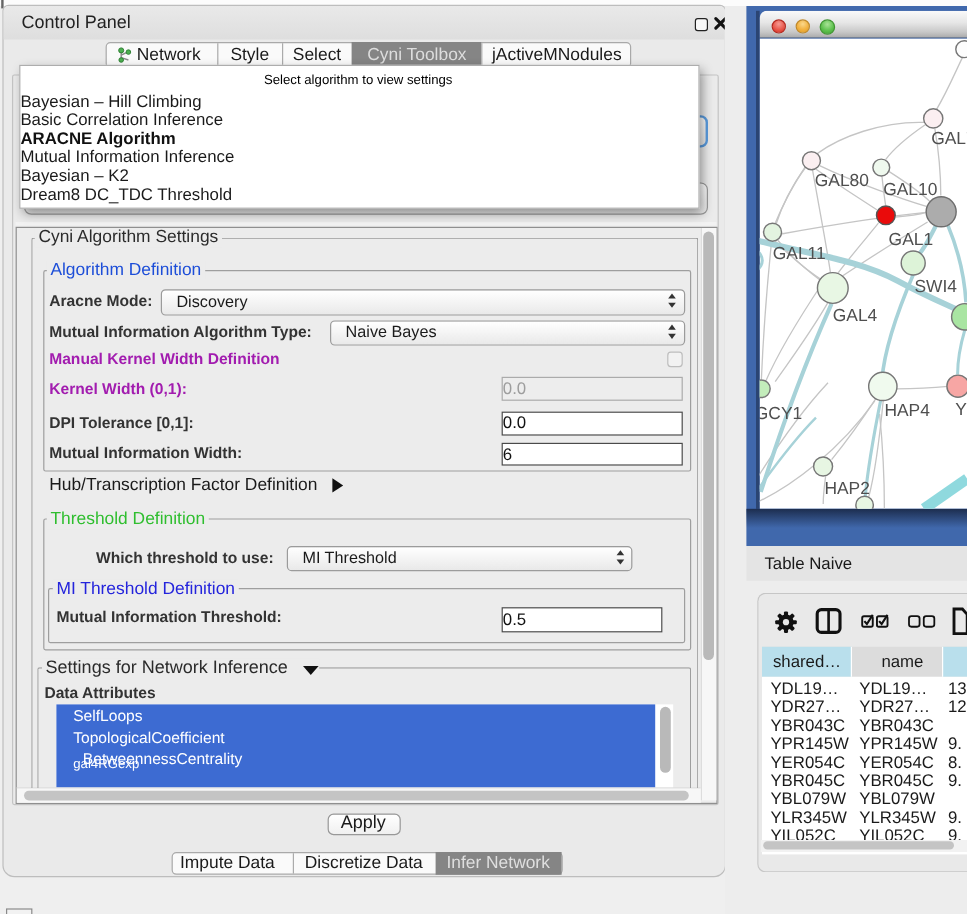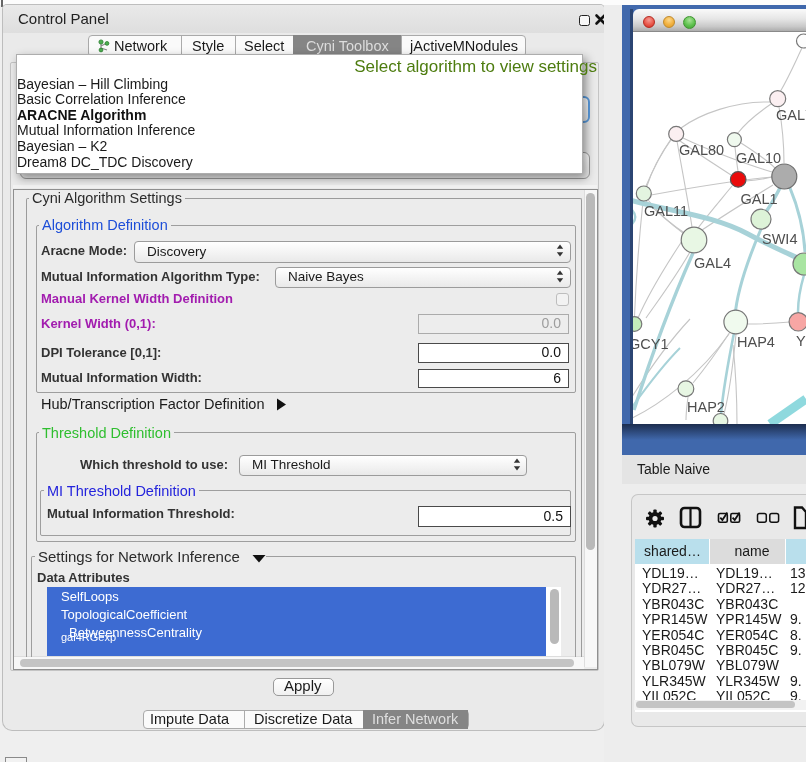--- a/index.html
+++ b/index.html
@@ -7,21 +7,21 @@
 .ab{position:absolute}
 .t{position:absolute;white-space:nowrap;font-size:14px;color:#1a1a1a;line-height:16px}
 .f13{font-size:13px}
 .b{font-weight:bold;color:#333}
 .dis{color:#a21caf}
 .grp{position:absolute;border:1px solid #9e9e9e;border-radius:2px}
 .glab{position:absolute;background:#ECECEC;padding:0 3px;white-space:nowrap;font-size:14.5px;line-height:16px}
 .combo{position:absolute;background:linear-gradient(180deg,#FFFFFF 0%,#F4F4F4 50%,#E9E9E9 100%);
  border:1px solid #9b9b9b;border-radius:4px;box-sizing:border-box}
 .field{position:absolute;box-sizing:border-box;background:#fff;border:1px solid #4a4a4a;
- font-size:14px;line-height:17px;text-align:right;padding-right:7px;color:#111}
+ font-size:14px;line-height:17px;padding-right:7px;color:#111}
 .seg{position:absolute;background:#FAFAFA;border:1px solid #a9a9a9;border-radius:4px;box-sizing:border-box}
 .segsep{position:absolute;width:1px;background:#ababab;top:0;bottom:0}
 .segsel{position:absolute;top:0;bottom:0;background:#858585}
 </style></head>
 <body>
 
 <div class="ab" style="left:0;top:0;width:806px;height:5px;background:#FCFCFC"></div>
 <div class="ab" style="left:1px;top:0;width:2px;height:7px;background:#666"></div>
 
 <div class="ab" style="left:3px;top:5px;width:601px;height:725px;background:#EAEAEA;border-radius:4px 4px 9px 9px;box-shadow:0 0 0 1px #BDBDBD"></div>
@@ -110,21 +110,21 @@
 <div class="combo" style="left:239px;top:454.5px;width:288px;height:21.5px"></div>
 <div class="t f13" style="left:252px;top:457px;font-size:13.5px">MI Threshold</div>
 <svg class="ab" style="left:513px;top:457.5px" width="8" height="13" viewBox="0 0 8 13">
     <path d="M4 0.5 L7.2 4.8 L0.8 4.8 Z" fill="#333"></path>
     <path d="M4 12.5 L7.2 8.2 L0.8 8.2 Z" fill="#333"></path>
   </svg>
 
 <div class="grp" style="left:40px;top:490px;width:529px;height:44px"></div>
 <div class="glab" style="left:44px;top:482.5px;color:#2424DC">MI Threshold Definition</div>
 <div class="t b f13" style="left:47px;top:505.5px">Mutual Information Threshold:</div>
-<div class="field" style="left:418px;top:505.5px;width:153px;height:21px;line-height:19px">0.5</div>
+<div class="field" style="left:418px;top:505.5px;width:134px;height:21px;line-height:19px">0.5</div>
 
 <div class="ab" style="left:31px;top:556px;width:543px;height:100px;border:1px solid #9e9e9e;border-bottom:none;border-radius:2px 2px 0 0"></div>
 <div class="glab" style="left:35px;top:549px;color:#2b2b2b;padding-right:26px;font-size:15px">Settings for Network Inference</div>
 <svg class="ab" style="left:252px;top:553.5px" width="14" height="9" viewBox="0 0 14 9">
     <path d="M0.5 1 L13.5 1 L7 8.5 Z" fill="#111"></path>
   </svg>
 <div class="t b f13" style="left:37px;top:569.5px">Data Attributes</div>
 
 <div class="ab" style="left:47px;top:586.5px;width:514px;height:69px;background:#fff"></div>
 <div class="ab" style="left:47px;top:586.5px;width:499px;height:69px;background:#3D6BD2"></div>
@@ -138,27 +138,27 @@
 <div class="t" style="left:284px;top:678px;font-size:15px">Apply</div>
 
 <div class="seg" style="left:142.5px;top:709.5px;width:326px;height:19px"></div>
 <div class="segsel" style="left:363px;top:709.5px;width:105.4px;height:19px"></div>
 <div class="segsep" style="left:243.9px;top:710.5px;height:17px"></div>
 <div class="t" style="left:150px;top:710.5px;font-size:14.5px">Impute Data</div>
 <div class="t" style="left:254px;top:710.5px;font-size:14.5px">Discretize Data</div>
 <div class="t" style="left:372px;top:710.5px;font-size:14.5px;color:#DFDFDF">Infer Network</div>
 
 <div class="ab" style="left:16px;top:54px;width:565px;height:118px;background:#FFFFFF;border:1px solid #ADADAD;box-shadow:3px 4px 9px rgba(0,0,0,0.42)"></div>
-<div class="t" style="left:0;top:58.5px;width:597px;text-align:right;color:#4d7c0f;font-size:17px">Select algorithm to view settings</div>
+<div class="t" style="left:0;top:58.5px;width:597px;text-align:center;color:#000000;font-size:11px">Select algorithm to view settings</div>
 <div class="t" style="left:17px;top:75.5px">Bayesian – Hill Climbing</div>
 <div class="t" style="left:17px;top:91px">Basic Correlation Inference</div>
 <div class="t b" style="left:17px;top:106.5px;color:#111">ARACNE Algorithm</div>
 <div class="t" style="left:17px;top:122px">Mutual Information Inference</div>
 <div class="t" style="left:17px;top:137.5px">Bayesian – K2</div>
-<div class="t" style="left:17px;top:153.5px">Dream8 DC_TDC Discovery</div>
+<div class="t" style="left:17px;top:153.5px">Dream8 DC_TDC Threshold</div>
 
 <div class="ab" style="left:5px;top:757px;width:20px;height:14px;border:1.5px solid #8a8a8a;background:#F2F2F2"></div>
 
 <div class="ab" style="left:604px;top:5px;width:202px;height:757px;background:#EDEDED"></div>
 
 <div class="ab" style="left:622px;top:5px;width:184px;height:450px;background:#4068AC"></div>
 
 <div class="ab" style="left:622px;top:424px;width:184px;height:16px;background:linear-gradient(180deg,rgba(22,35,62,0.85),rgba(64,104,172,0) 100%)"></div>
 <div class="ab" style="left:630px;top:9px;width:3px;height:415px;background:rgba(25,40,70,0.55)"></div>
 

